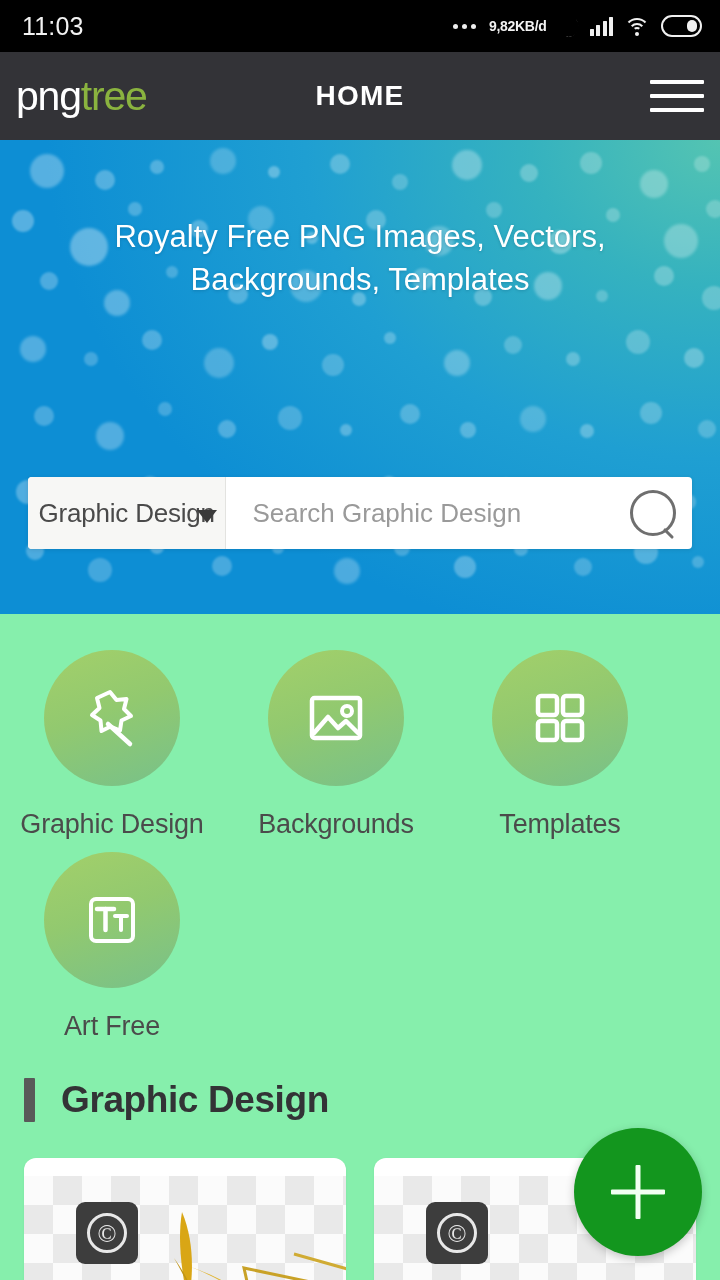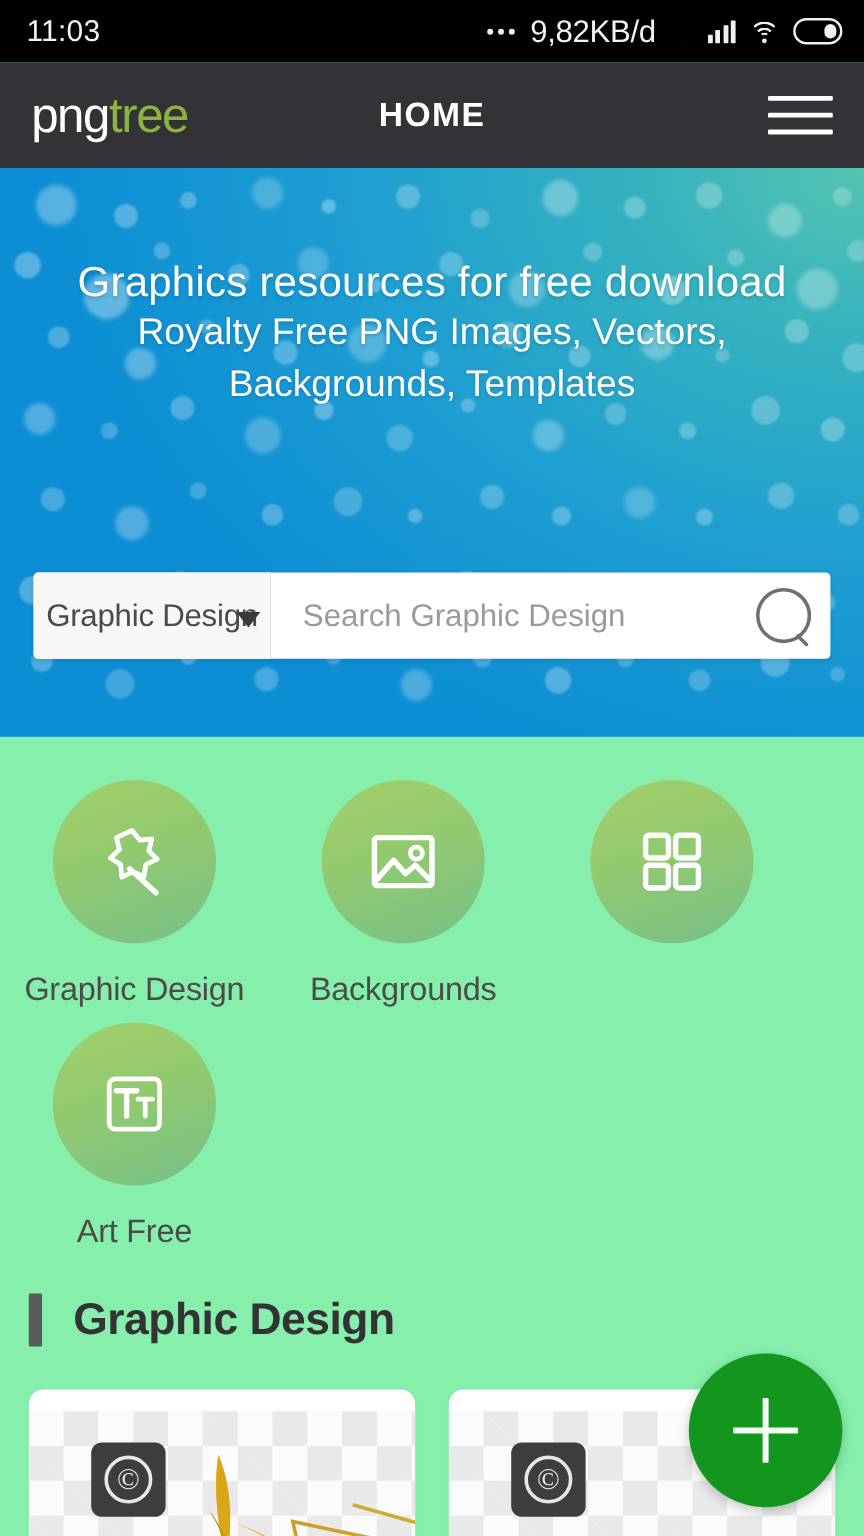--- a/index.html
+++ b/index.html
@@ -13,21 +13,21 @@
 
   
   .statusbar {
     position:relative; height:52px; background:#000; color:#fff;
     display:flex; align-items:center; padding:0 18px 0 22px;
   }
   .status-time { font-size:25px; letter-spacing:.2px; font-weight:400; color:#f2f2f2; }
   .status-right { margin-left:auto; display:flex; align-items:center; gap:11px; }
   .dots { display:flex; gap:4px; align-items:flex-end; margin-right:2px; }
   .dots i { display:block; width:5px; height:5px; border-radius:50%; background:#eee; }
-  .status-net { font-size:26px; font-weight:400; color:#f2f2f2; letter-spacing:-.3px; }
+  .status-net { font-size:14px; font-weight:700; color:#f2f2f2; letter-spacing:-.3px; }
   .ic { display:inline-block; }
   .moon { position:relative; width:21px; height:21px; }
   .moon:before{
     content:""; position:absolute; inset:0; border-radius:50%;
     box-shadow: 6px 3px 0 0 #f0f0f0; 
     clip-path: ellipse(52% 52% at 46% 50%);
   }
   .signal { display:flex; align-items:flex-end; gap:2.5px; height:20px; }
   .signal i { width:4px; background:#f0f0f0; border-radius:.5px; }
   .signal i:nth-child(1){height:7px;}
@@ -39,21 +39,21 @@
   .wifi .w1 { width:26px; height:26px; top:2px; }
   .wifi .w2 { width:17px; height:17px; top:6.5px; }
   .wifi .w3 { width:8px;  height:8px;  top:11px; }
   .wifi:after { content:""; position:absolute; left:50%; bottom:0; transform:translateX(-50%); width:4px; height:4px; border-radius:50%; background:#f0f0f0; }
   .battery { position:relative; width:41px; height:22px; border:2.4px solid #f0f0f0; border-radius:11px; }
   .battery:after { content:""; position:absolute; right:3px; top:3px; bottom:3px; width:10px; border-radius:6px; background:#f0f0f0; }
 
   
   .appbar {
     position:relative; height:88px; background:#333337;
-    display:flex; align-items:center; padding:0 26px;
+    display:flex; align-items:center; padding:0 16px;
   }
   .logo { font-size:41px; letter-spacing:-1.2px; font-weight:400; line-height:1; }
   .logo .png { color:#ffffff; }
   .logo .tree { color:#8ab33f; }
   .appbar-title {
     position:absolute; left:0; right:0; text-align:center;
     font-size:28px; color:#ffffff; letter-spacing:1.2px; font-weight:700;
     pointer-events:none;
   }
   .hamburger { margin-left:auto; width:54px; height:40px; display:flex; flex-direction:column; justify-content:space-between; padding:4px 0; position:relative; z-index:2; }
@@ -295,21 +295,20 @@
         <b style="left:272px;top:402px;width:12px;height:12px;opacity:0.22;filter:blur(0.9px)"></b>
         <b style="left:334px;top:418px;width:26px;height:26px;opacity:0.26;filter:blur(1.6px)"></b>
         <b style="left:394px;top:400px;width:16px;height:16px;opacity:0.22;filter:blur(0.9px)"></b>
         <b style="left:454px;top:416px;width:22px;height:22px;opacity:0.28;filter:blur(0.9px)"></b>
         <b style="left:514px;top:402px;width:14px;height:14px;opacity:0.24;filter:blur(0.9px)"></b>
         <b style="left:574px;top:418px;width:18px;height:18px;opacity:0.22;filter:blur(0.9px)"></b>
         <b style="left:634px;top:400px;width:24px;height:24px;opacity:0.26;filter:blur(0.9px)"></b>
         <b style="left:692px;top:416px;width:12px;height:12px;opacity:0.22;filter:blur(0.9px)"></b>
       </div>
     <div class="hero-text">
-      <div class="hero-line1">Graphics resources for free download</div>
       <div class="hero-line2">
         <div>Royalty Free PNG Images, Vectors,</div>
         <div>Backgrounds, Templates</div>
       </div>
     </div>
   </div>
 
   <div class="searchbar">
     <div class="search-select">
       <span class="search-select-label">Graphic Design</span>
@@ -347,20 +346,21 @@
 
       <div class="cat">
         <div class="cat-circle">
           <svg class="cat-icon" viewBox="0 0 64 64">
             <rect x="10" y="10" width="19" height="19" rx="3" fill="none" stroke="#ffffff" stroke-width="4.5"></rect>
             <rect x="35" y="10" width="19" height="19" rx="3" fill="none" stroke="#ffffff" stroke-width="4.5"></rect>
             <rect x="10" y="35" width="19" height="19" rx="3" fill="none" stroke="#ffffff" stroke-width="4.5"></rect>
             <rect x="35" y="35" width="19" height="19" rx="3" fill="none" stroke="#ffffff" stroke-width="4.5"></rect>
           </svg>
         </div>
+        <div class="cat-label">Templates</div>
       </div>
 
     </div>
 
     <div class="cat-row">
       <div class="cat">
         <div class="cat-circle">
           <svg class="cat-icon" viewBox="0 0 64 64">
             <rect x="11" y="11" width="42" height="42" rx="5" fill="none" stroke="#ffffff" stroke-width="4"></rect>
             <path d="M17 21 H34" stroke="#ffffff" stroke-width="4.5" stroke-linecap="round"></path>

